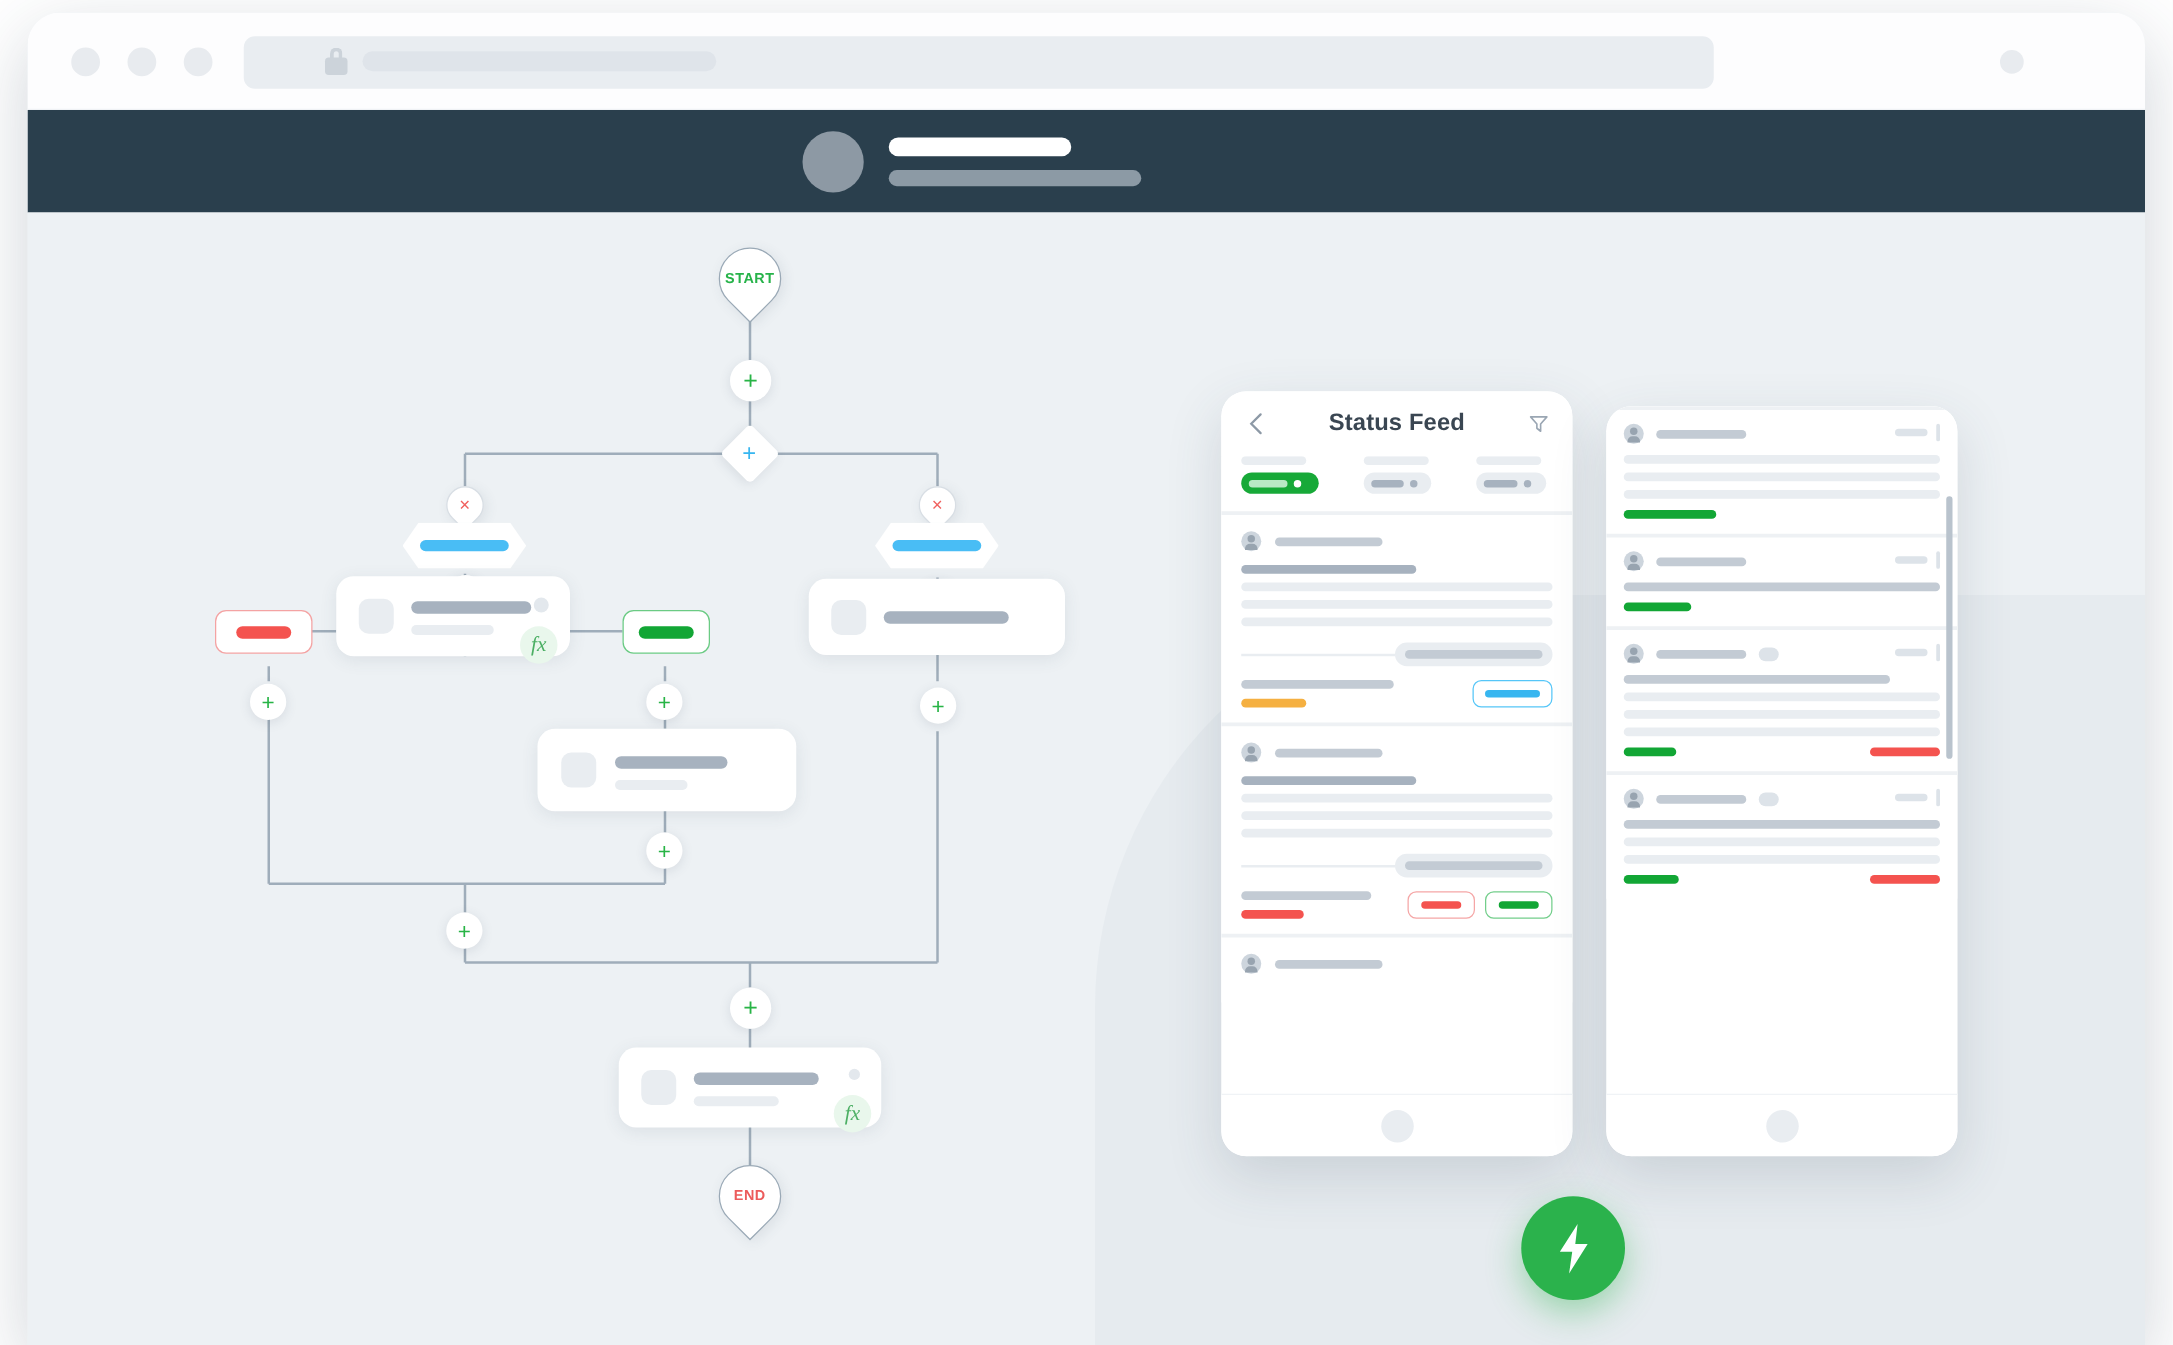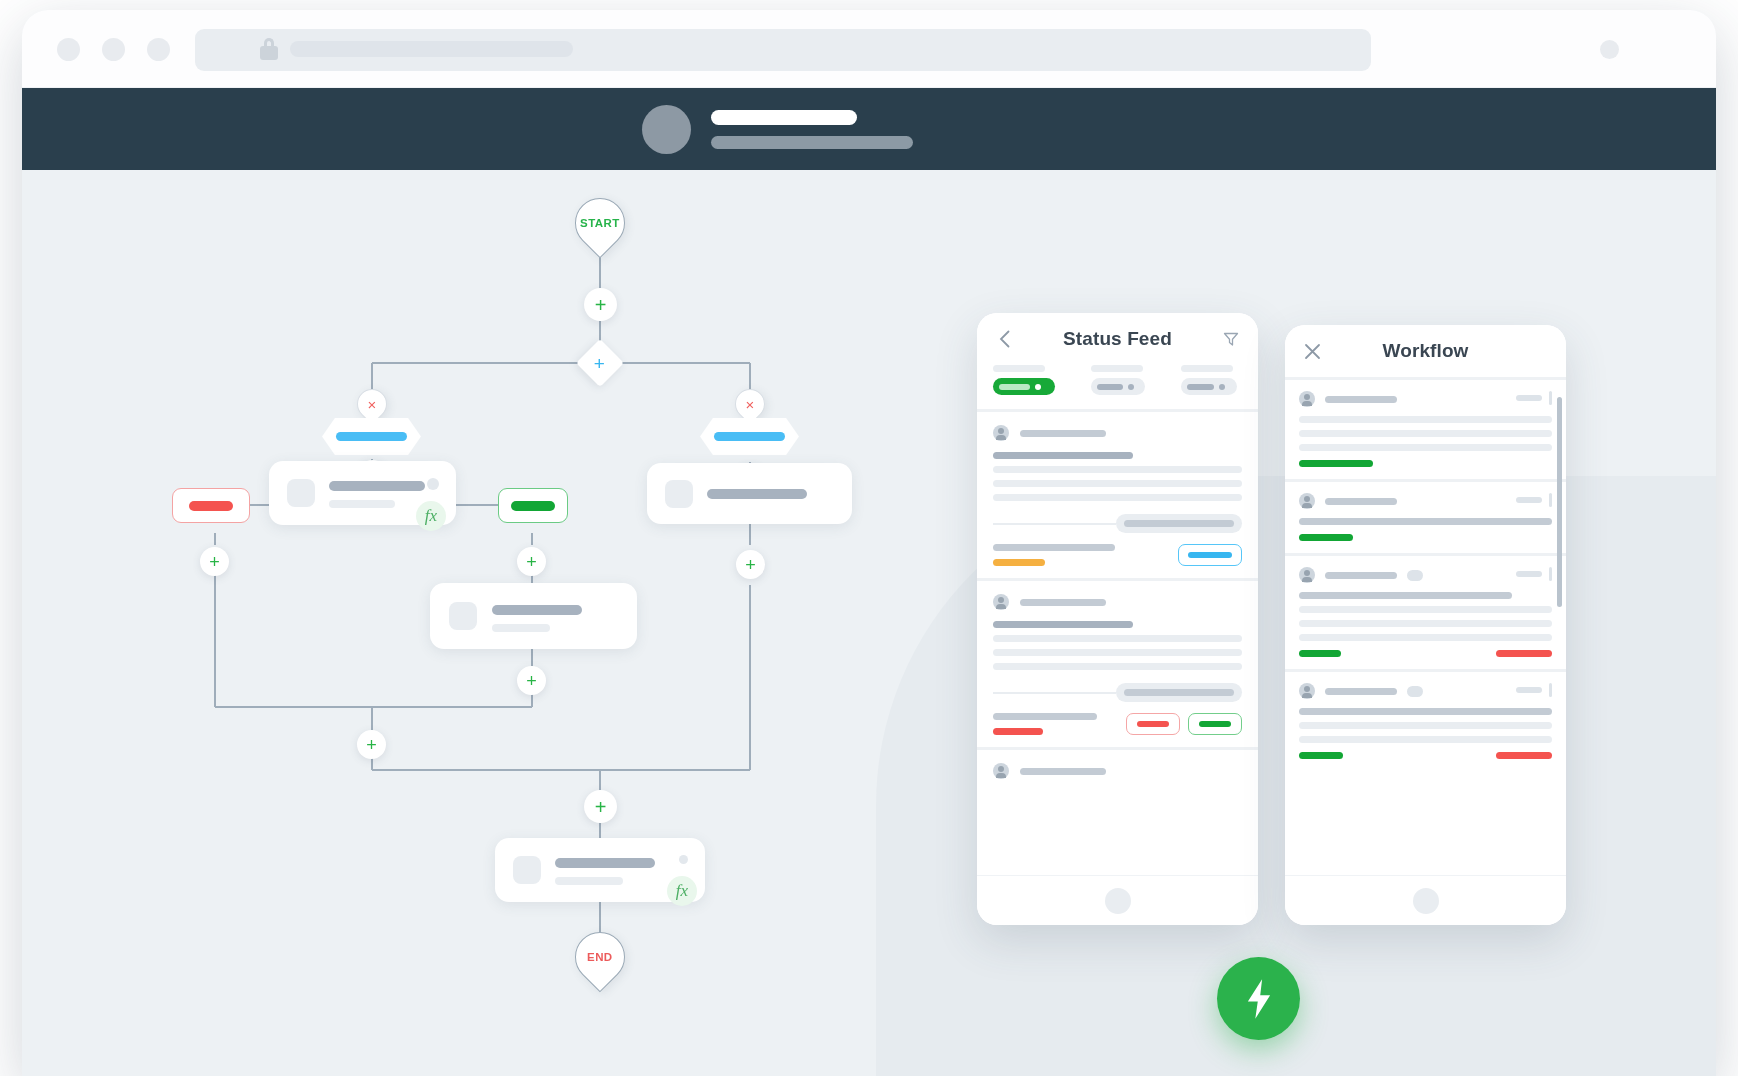--- a/index.html
+++ b/index.html
@@ -522,28 +522,20 @@
             </div>
           </div>
         </div>
 
         <div class="ph-foot">
           <span class="home-dot"></span>
         </div>
       </div>
 
       <div class="phone" id="phone-flow">
-        <div class="ph-head">
-          <span class="ph-ico left">
-            <svg width="17" height="17" viewBox="0 0 17 17">
-                <path d="M2 2 L15 15 M15 2 L2 15" stroke="#8d99a6" stroke-width="1.8" stroke-linecap="round"></path>
-              </svg>
-          </span>
-          <span class="ph-title">Workflow</span>
-        </div>
 
         <div class="ph-body">
 
           <div class="wf-row">
             <div class="wf-head">
               <span class="av-ico"></span>
               <span class="ln mid" style="width:72px;"></span>
             </div>
             <span class="wf-right">
               <span class="wf-stat" style="width:26px;"></span>

